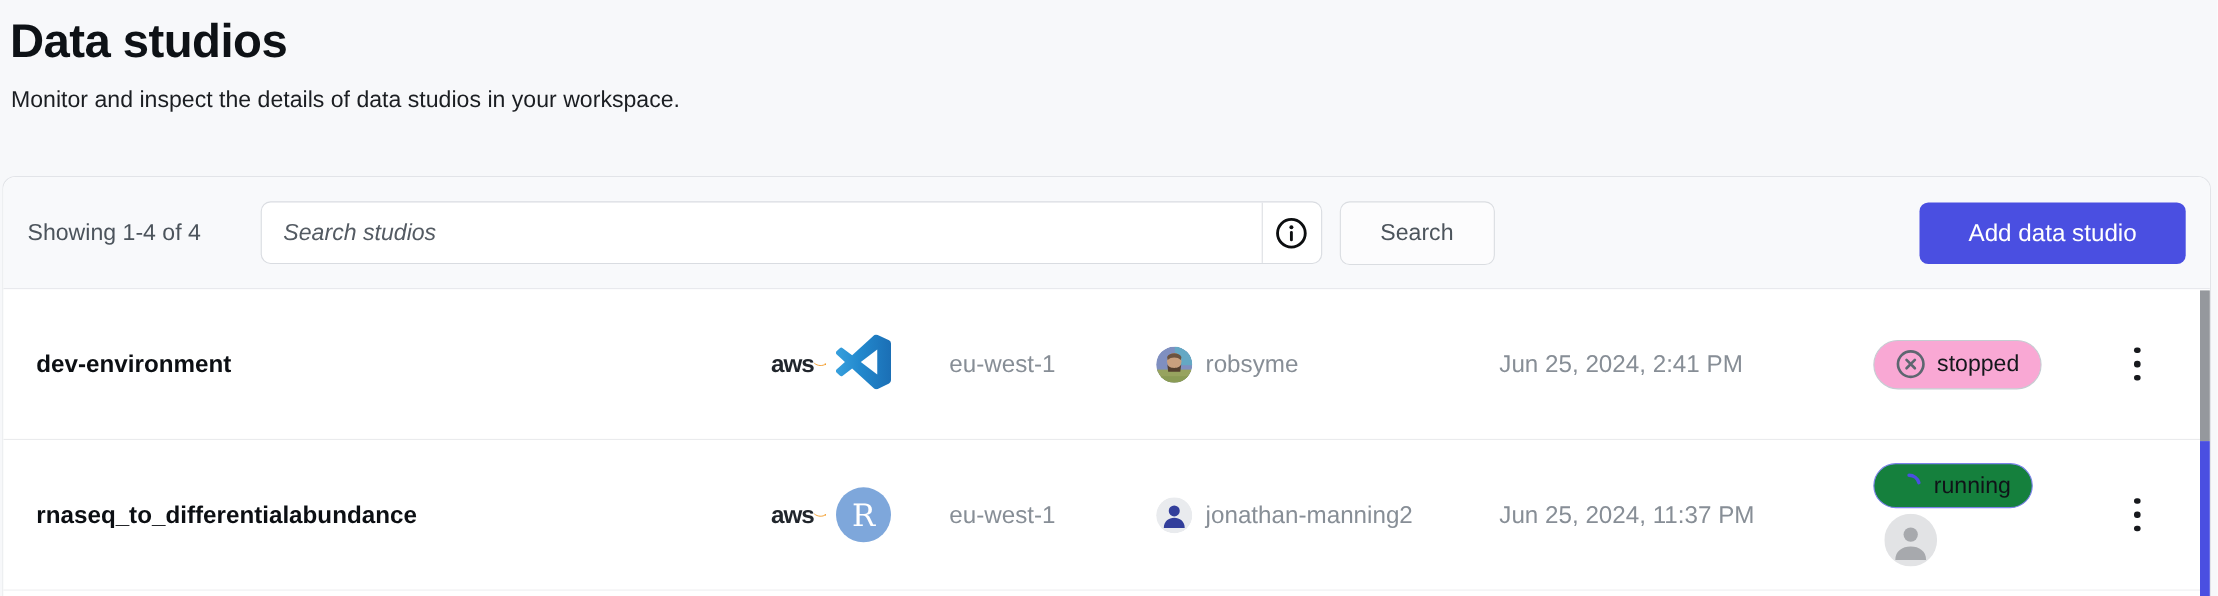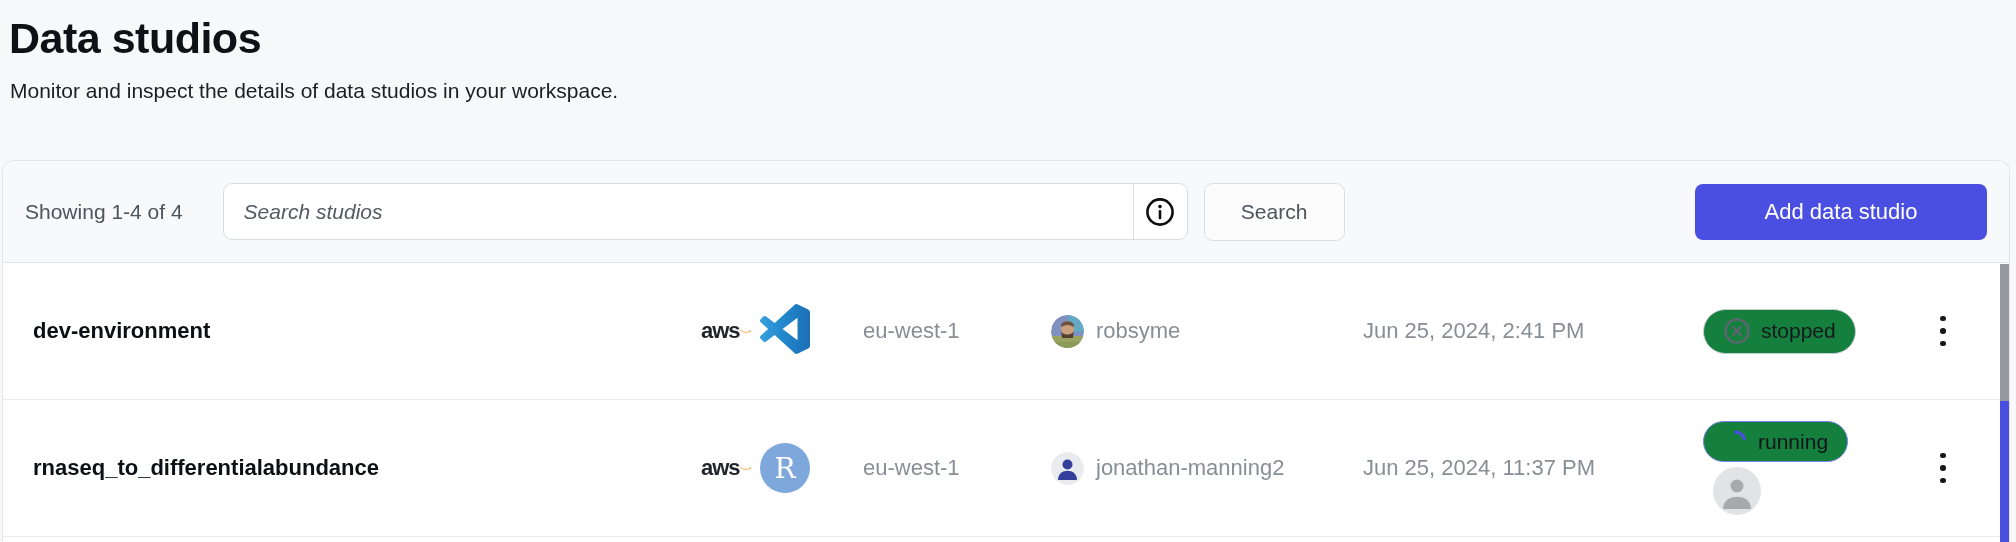--- a/index.html
+++ b/index.html
@@ -18,38 +18,38 @@
   
   .panel {
     position:relative; margin-left:2px; width:2008px; height:382px;
     border:1px solid #e2e4e8; border-bottom:none;
     border-radius:12px 12px 0 0; background:#fff; overflow:hidden;
   }
   .toolbar {
     height:102px; background:#f8f9fb; border-bottom:1px solid #e4e5e9;
     display:flex; align-items:center; padding:0 22px;
   }
-  .showing { font-size:21px; color:#4c545c; white-space:nowrap; margin-right:8px; }
+  .showing { font-size:21px; color:#4c545c; white-space:nowrap; margin-right:22px; }
   .search-group {
     display:flex; align-items:stretch; height:57px; width:965px;
     background:#fff; border:1px solid #d9dce1; border-radius:9px; overflow:hidden;margin-left:32px;
   }
   .search-input {
     flex:1; border:none; outline:none; background:transparent;
     font-family:inherit; font-size:21px; font-style:italic; color:#3c4248; padding:0 20px;
   }
   .search-input::placeholder { color:#545b63; font-style:italic; opacity:1; }
   .info-addon { width:54px; border-left:1px solid #dcdfe3; display:flex; align-items:center; justify-content:center; cursor:pointer; }
   .search-btn {
     margin-left:16px; height:58px; width:141px; cursor:pointer;
     background:#fcfcfd; border:1px solid #dadde1; border-radius:9px;
     font-family:inherit; font-size:21px; color:#4c545c;
   }
   .add-btn {
-    margin-left:auto; height:56px; width:292px; cursor:pointer;
+    margin-left:auto; height:56px; width:242px; cursor:pointer;
     background:#4a4fe1; color:#fff; border:none; border-radius:8px;
     font-family:inherit; font-size:22px;
   }
 
   
   .row {
     display:grid; align-items:center;
     grid-template-columns:698px 162px 188px 312px 340px 210px 60px;
     height:137px; border-bottom:1px solid #eaebed; background:#fff;
   }
@@ -67,21 +67,21 @@
     width:50px; height:50px; border-radius:50%; background:#7ea7db;
     color:#fff; font-family:"DejaVu Serif", serif; font-size:28px;
     display:flex; align-items:center; justify-content:center;
   }
 
   .status-cell { display:flex; flex-direction:column; align-items:flex-start; gap:5px; }
   .badge {
     display:inline-flex; align-items:center; gap:10px;
     height:45px; padding:0 19px; border-radius:26px; font-size:21px; white-space:nowrap;
   }
-  .badge-stopped { background:#15803d; border:1px solid #c6ccd2; color:#15181c; }
+  .badge-stopped { background:#f9a8d4; border:1px solid #c6ccd2; color:#15181c; }
   .badge-running { background:#15803d; border:1px solid #7b82e9; color:#101318; height:41px; }
   .extra-avatar { margin-left:10px; }
 
   .kebab { display:flex; flex-direction:column; align-items:center; gap:7px; cursor:pointer; padding:6px; }
   .kebab-dot { width:5.5px; height:5.5px; border-radius:50%; background:#17191d; }
 
   
   .scrollbar { position:absolute; top:103px; right:0; bottom:0; width:9px; }
   .scroll-thumb-gray { height:137px; background:#95989d; }
   .scroll-thumb-blue { position:absolute; top:137px; bottom:0; left:0; right:0; background:#4a4fe1; }

